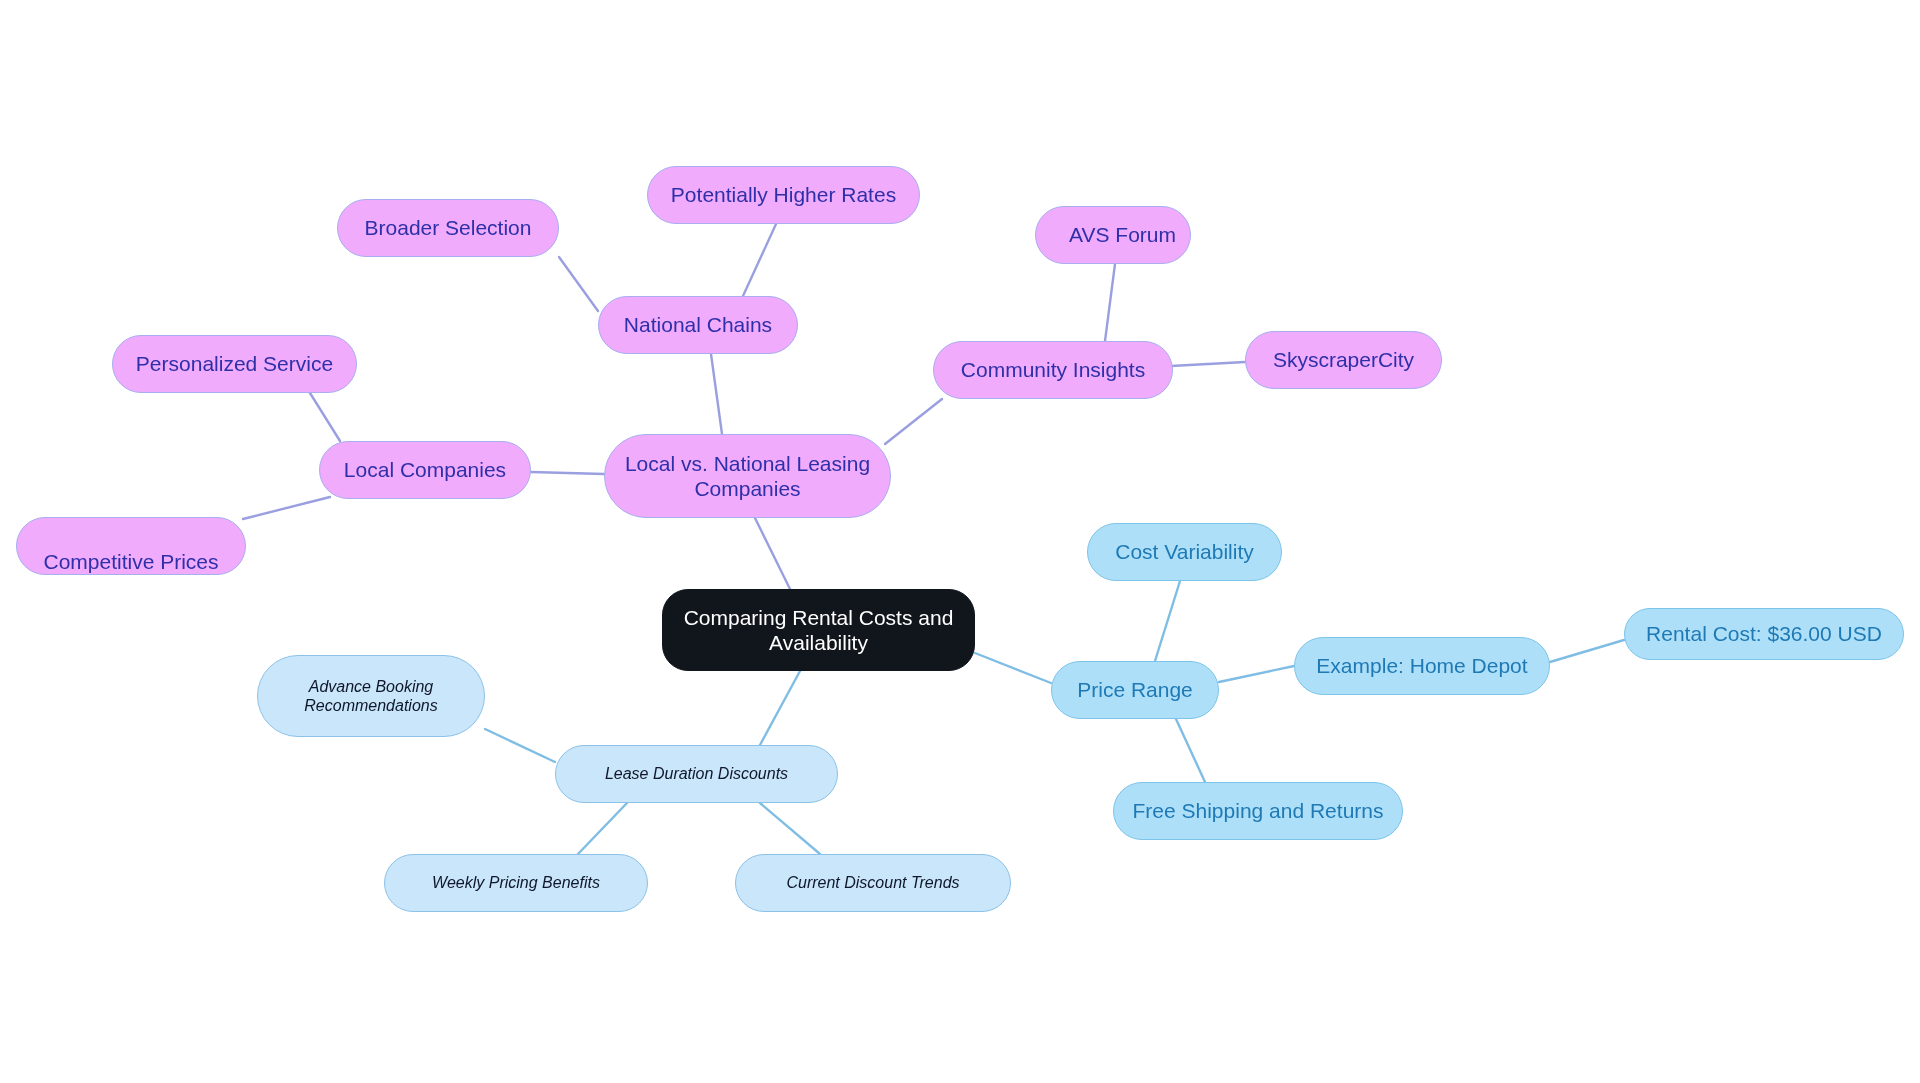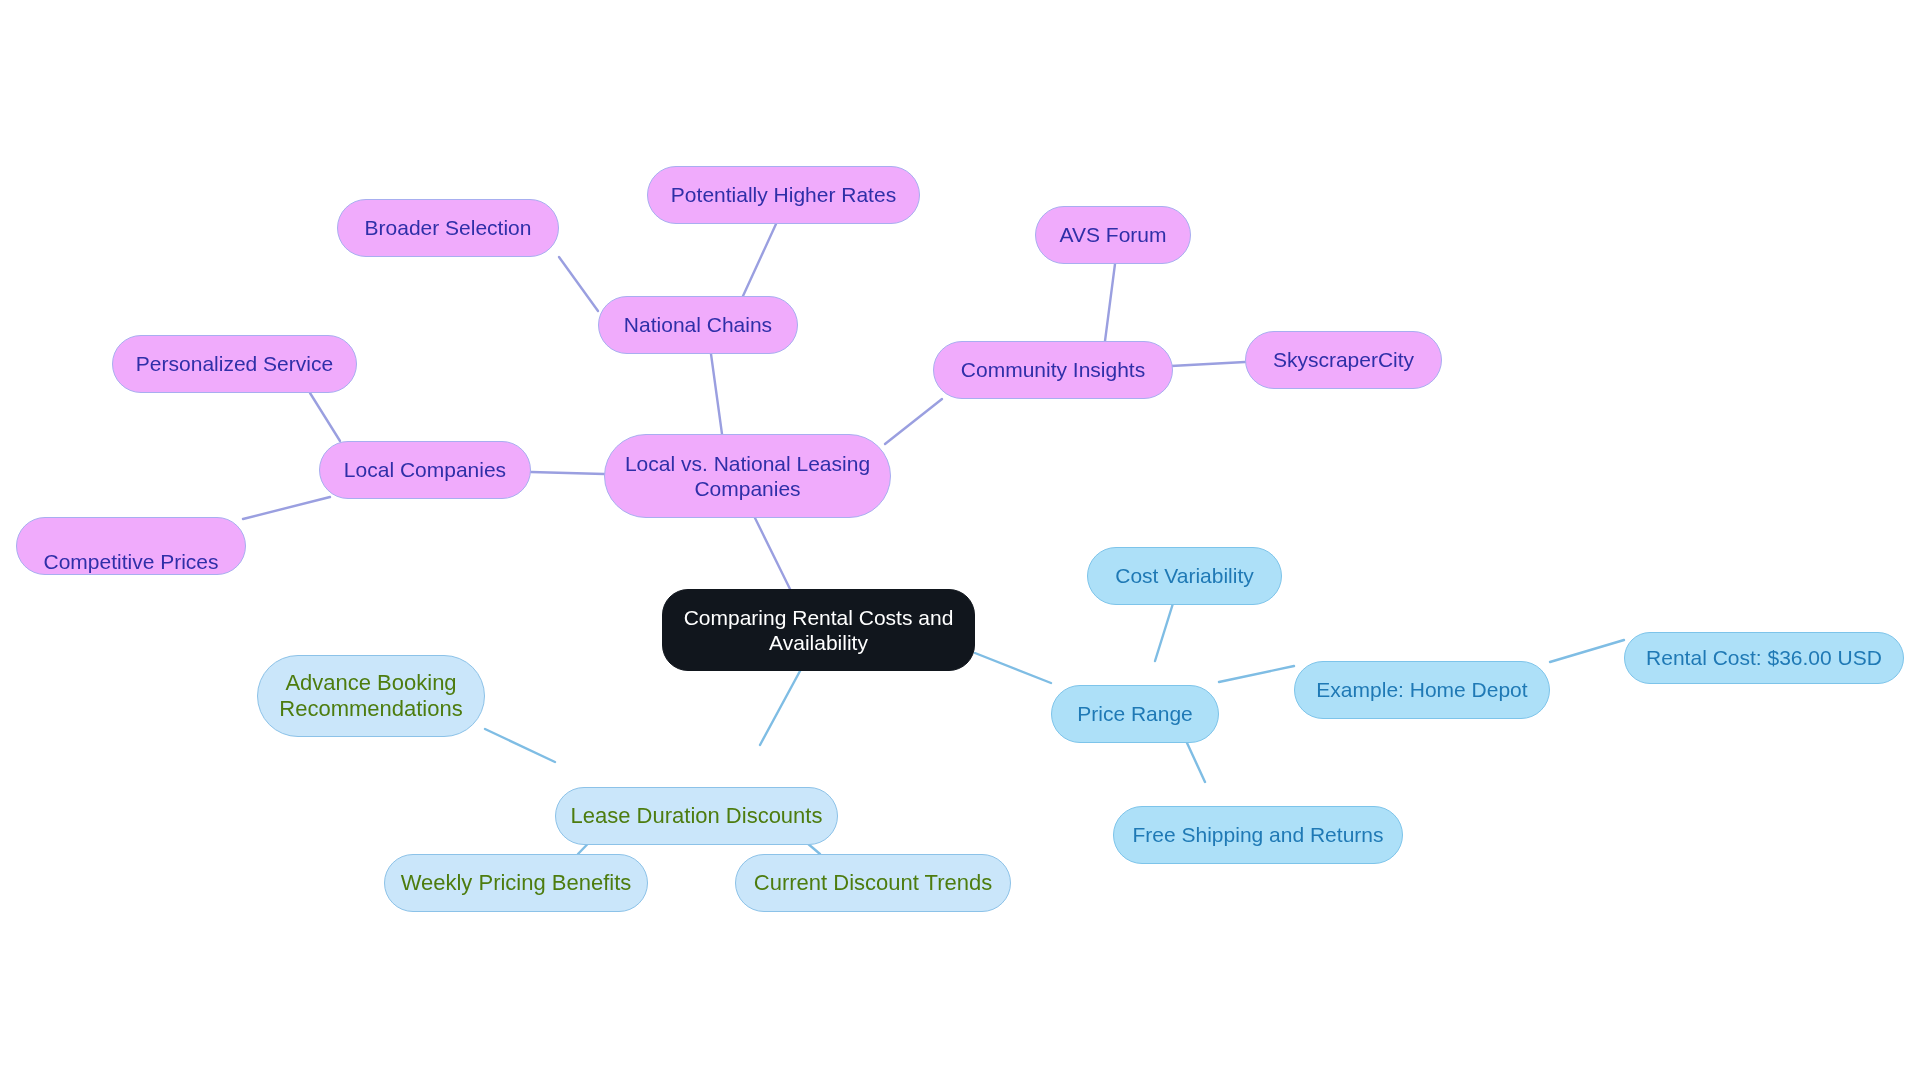--- a/index.html
+++ b/index.html
@@ -48,27 +48,27 @@
     background: #f0abfc;
     border: 1.6px solid #a8aef0;
     color: #2f2fa8;
     font-size: 21px;
   }
   .node-blue {
     background: #ade0f8;
     border: 1.6px solid #7dc4ea;
     color: #1f79b5;
     font-size: 21px;
-    margin-top: 24px;
   }
   .node-blue-soft {
     background: #cae6fa;
     border: 1.6px solid #8cc2e8;
-    color: #4d7c0f;
-    font-size: 22px;
+    color: #0f172a;
+    font-size: 16px;
+    font-style: italic;
   }
 </style>
 </head>
 <body>
 
 <div id="mindmap">
   <svg id="edge-layer" viewBox="0 0 1920 1083" xmlns="http://www.w3.org/2000/svg">
       <line x1="790" y1="589" x2="755" y2="518" stroke="#9a9fe0" stroke-width="2.4" stroke-linecap="round"></line>
       <line x1="722" y1="434" x2="711" y2="354" stroke="#9a9fe0" stroke-width="2.4" stroke-linecap="round"></line>
       <line x1="743" y1="296" x2="776" y2="224" stroke="#9a9fe0" stroke-width="2.4" stroke-linecap="round"></line>
@@ -94,26 +94,26 @@
 Availability</span></div>
       <div class="node node-purple" style="left: 604px; top: 434px; width: 287px; height: 84px;"><span>Local vs. National Leasing
 Companies</span></div>
       <div class="node node-purple" style="left: 598px; top: 296px; width: 200px; height: 58px;"><span>National Chains</span></div>
       <div class="node node-purple" style="left: 647px; top: 166px; width: 273px; height: 58px;"><span>Potentially Higher Rates</span></div>
       <div class="node node-purple" style="left: 337px; top: 199px; width: 222px; height: 58px;"><span>Broader Selection</span></div>
       <div class="node node-purple" style="left: 319px; top: 441px; width: 212px; height: 58px;"><span>Local Companies</span></div>
       <div class="node node-purple" style="left: 112px; top: 335px; width: 245px; height: 58px;"><span>Personalized Service</span></div>
       <div class="node node-purple" style="left: 16px; top: 517px; width: 230px; height: 58px; align-items: flex-end;"><span>Competitive Prices</span></div>
       <div class="node node-purple" style="left: 933px; top: 341px; width: 240px; height: 58px;"><span>Community Insights</span></div>
-      <div class="node node-purple" style="left: 1035px; top: 206px; width: 156px; height: 58px;"><span>AVS Forum</span></div>
+      <div class="node node-purple" style="left: 1035px; top: 206px; width: 156px; height: 58px; justify-content: flex-end;"><span>AVS Forum</span></div>
       <div class="node node-purple" style="left: 1245px; top: 331px; width: 197px; height: 58px;"><span>SkyscraperCity</span></div>
       <div class="node node-blue" style="left: 1051px; top: 661px; width: 168px; height: 58px;"><span>Price Range</span></div>
       <div class="node node-blue" style="left: 1087px; top: 523px; width: 195px; height: 58px;"><span>Cost Variability</span></div>
       <div class="node node-blue" style="left: 1294px; top: 637px; width: 256px; height: 58px;"><span>Example: Home Depot</span></div>
       <div class="node node-blue" style="left: 1624px; top: 608px; width: 280px; height: 52px;"><span>Rental Cost: $36.00 USD</span></div>
       <div class="node node-blue" style="left: 1113px; top: 782px; width: 290px; height: 58px; justify-content: center;"><span>Free Shipping and Returns</span></div>
-      <div class="node node-blue-soft" style="left: 555px; top: 745px; width: 283px; height: 58px; margin-top: 42px;"><span>Lease Duration Discounts</span></div>
+      <div class="node node-blue-soft" style="left: 555px; top: 745px; width: 283px; height: 58px;"><span>Lease Duration Discounts</span></div>
       <div class="node node-blue-soft" style="left: 257px; top: 655px; width: 228px; height: 82px;"><span>Advance Booking
 Recommendations</span></div>
       <div class="node node-blue-soft" style="left: 384px; top: 854px; width: 264px; height: 58px;"><span>Weekly Pricing Benefits</span></div>
       <div class="node node-blue-soft" style="left: 735px; top: 854px; width: 276px; height: 58px;"><span>Current Discount Trends</span></div>
     </div>
 </div>
 
 </body></html>

